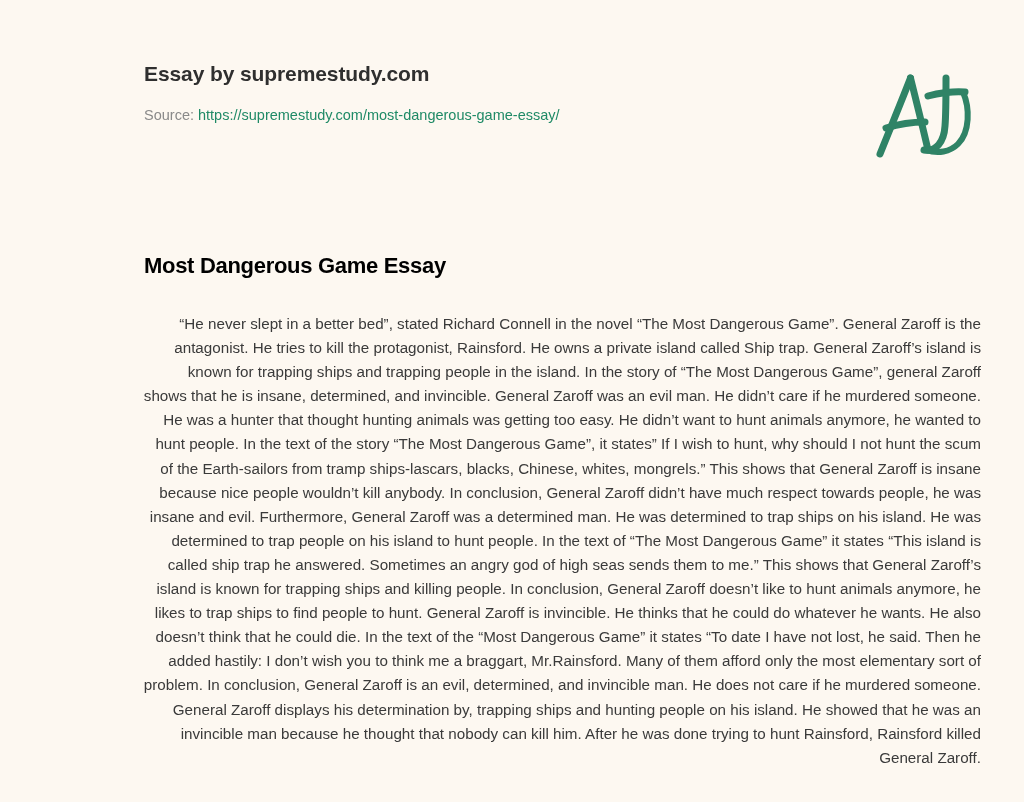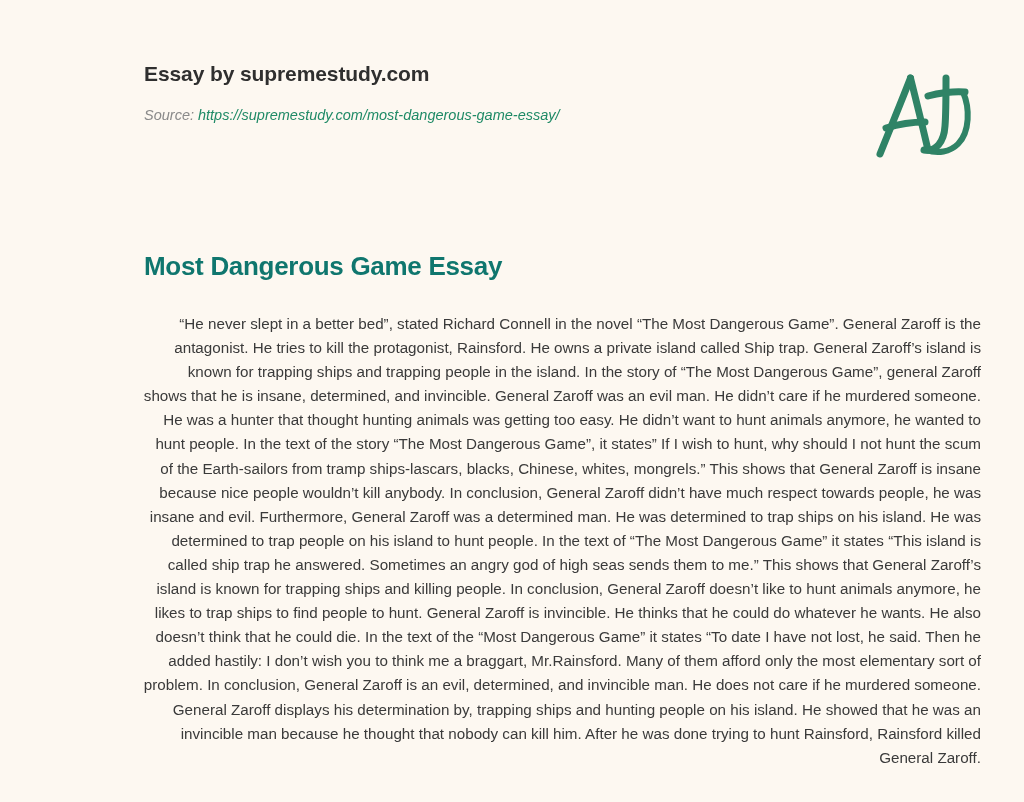--- a/index.html
+++ b/index.html
@@ -42,27 +42,25 @@
   }
 
   .source-line {
     margin-top: 17px;
     font-size: 14.5px;
     line-height: 20px;
     white-space: nowrap;
   }
   .source-label {
     color: #8a8a8a;
-    font-style: italic;
   }
   .source-link {
     color: #1f8a66;
     text-decoration: none;
     margin-left: 4px;
-    font-style: italic;
   }
 
   
   .brand-logo {
     position: absolute;
     left: 818px;
     top: 66px;
     width: 112px;
     height: 102px;
   }
@@ -71,24 +69,24 @@
     width: 112px;
     height: 102px;
   }
 
   
   .article-title {
     position: absolute;
     left: 96px;
     top: 247px;
     margin: 0;
-    font-size: 26px;
+    font-size: 22px;
     line-height: 38px;
     font-weight: bold;
-    color: #0f766e;
+    color: #000000;
     letter-spacing: -0.3px;
   }
 
   .article-body {
     position: absolute;
     left: 95px;
     top: 312px;
     width: 838px;
     margin: 0;
     font-size: 15.2px;

